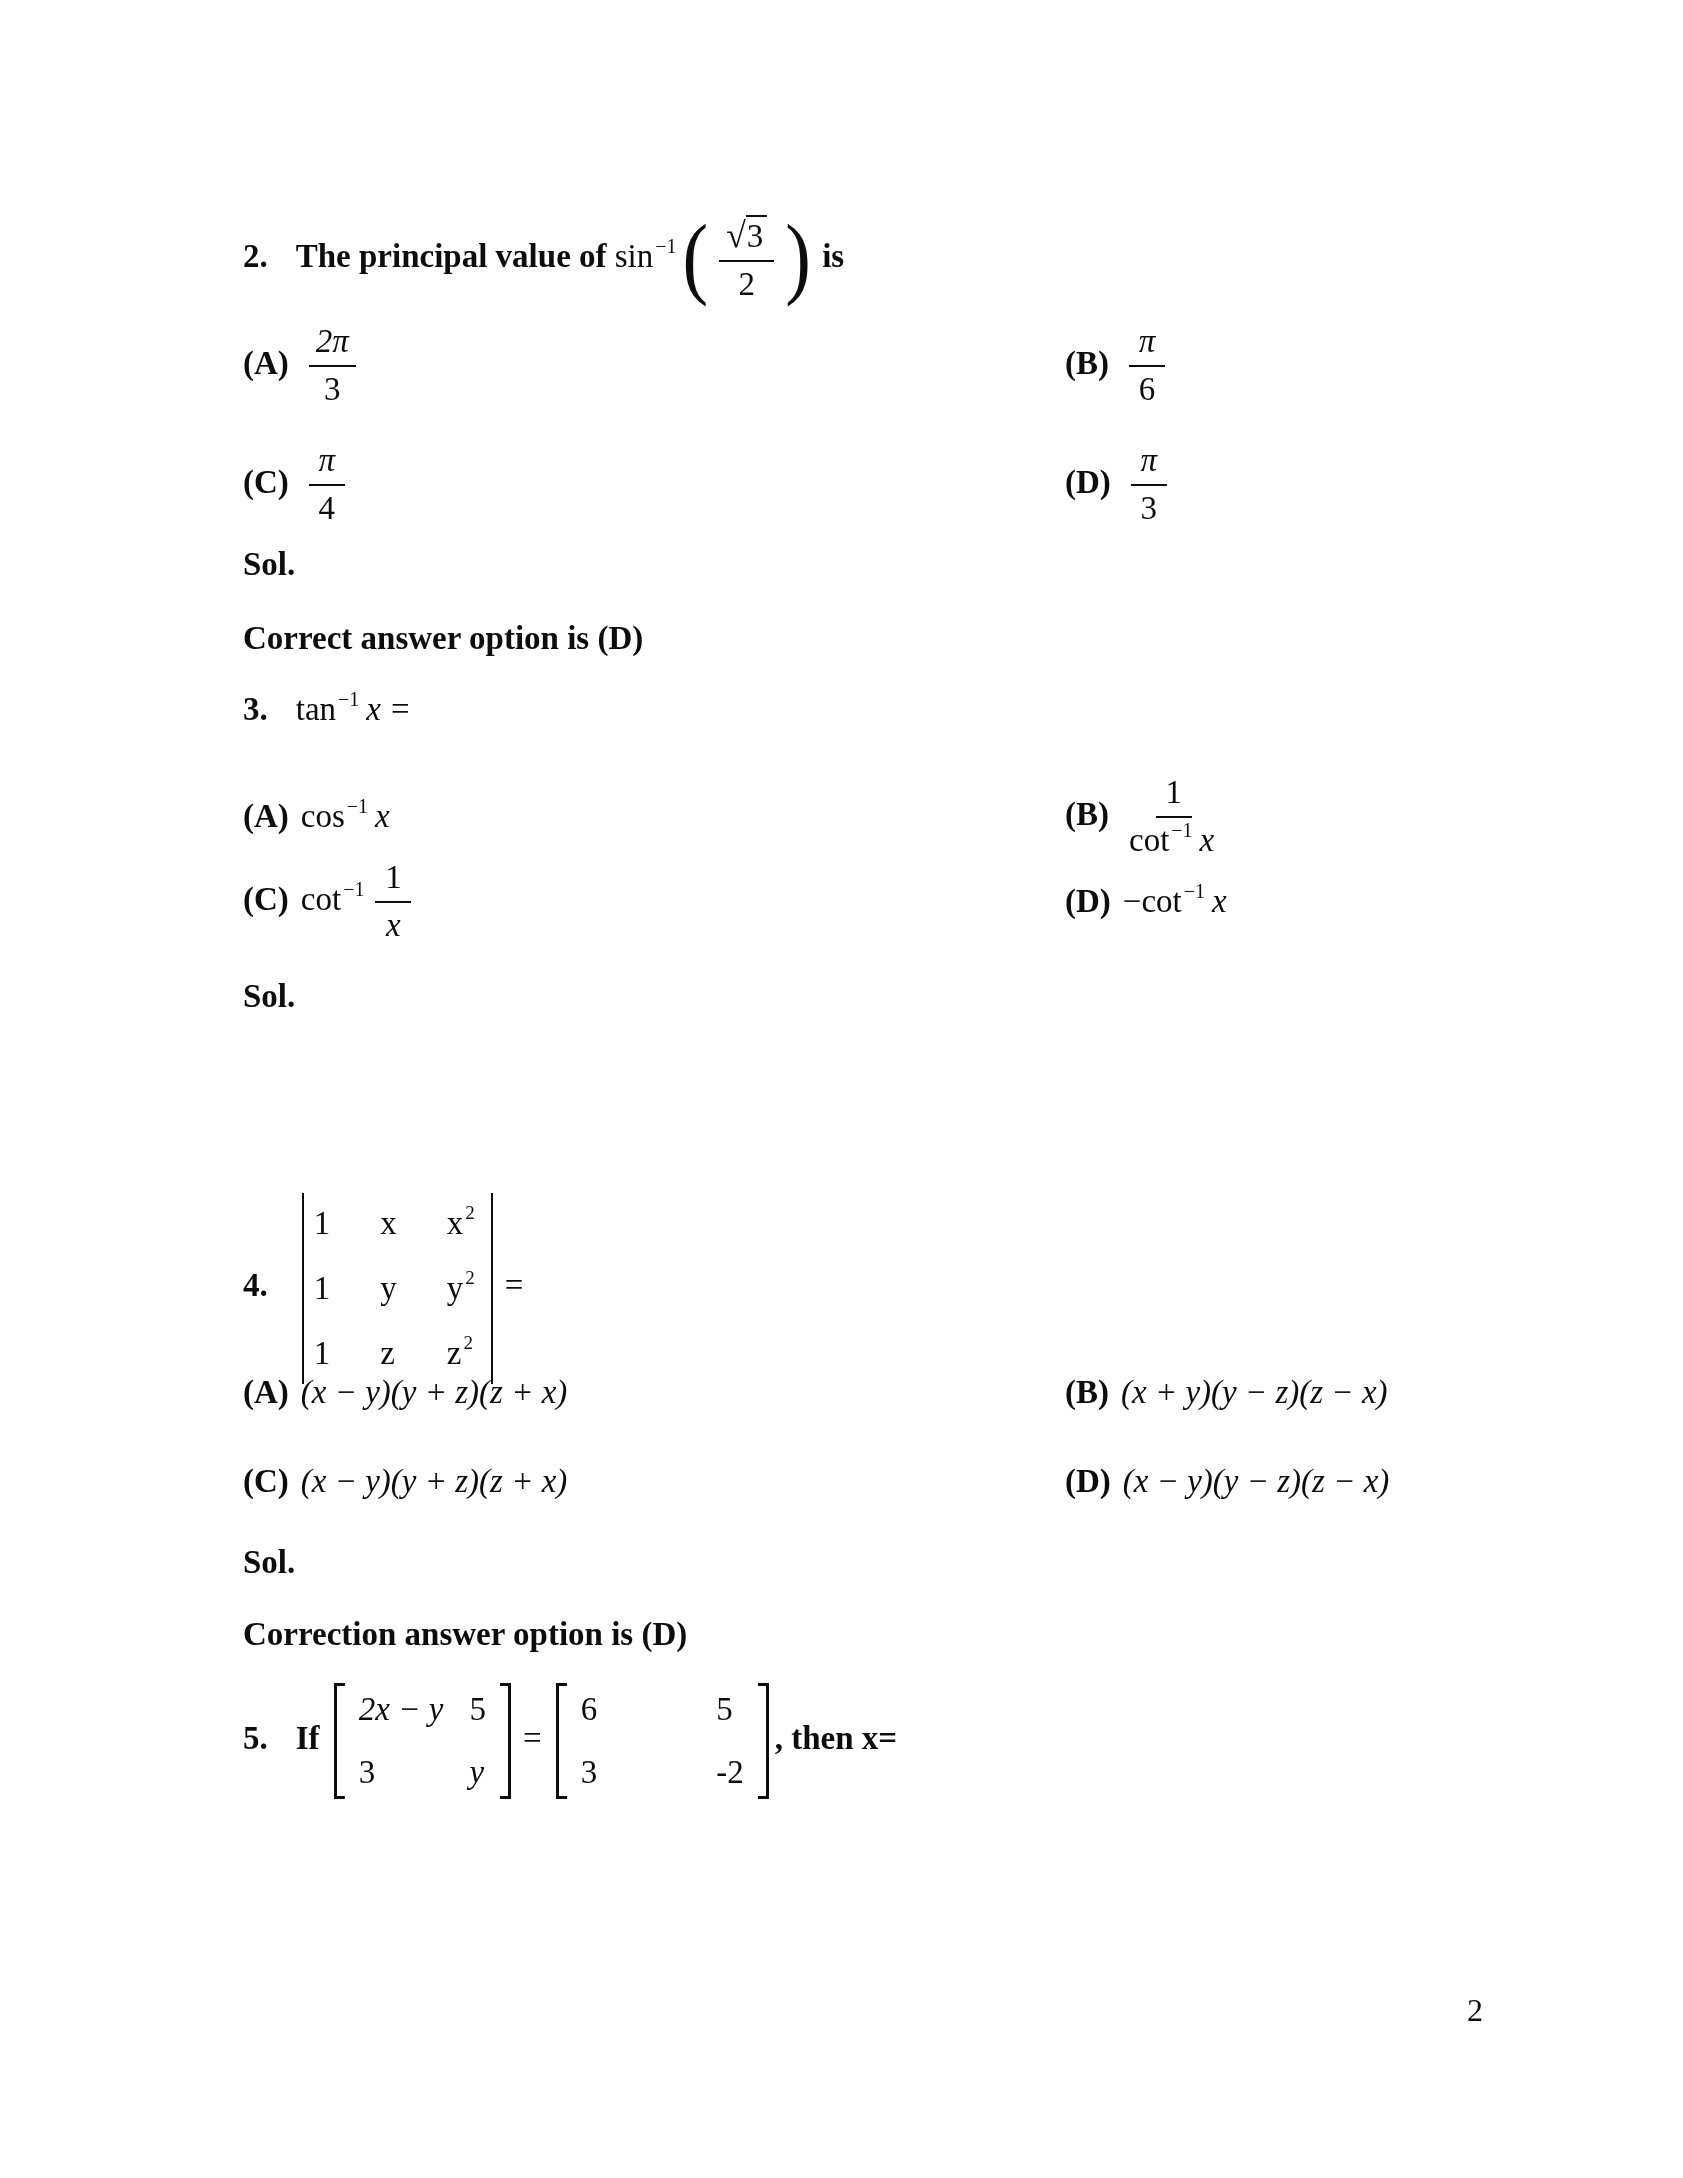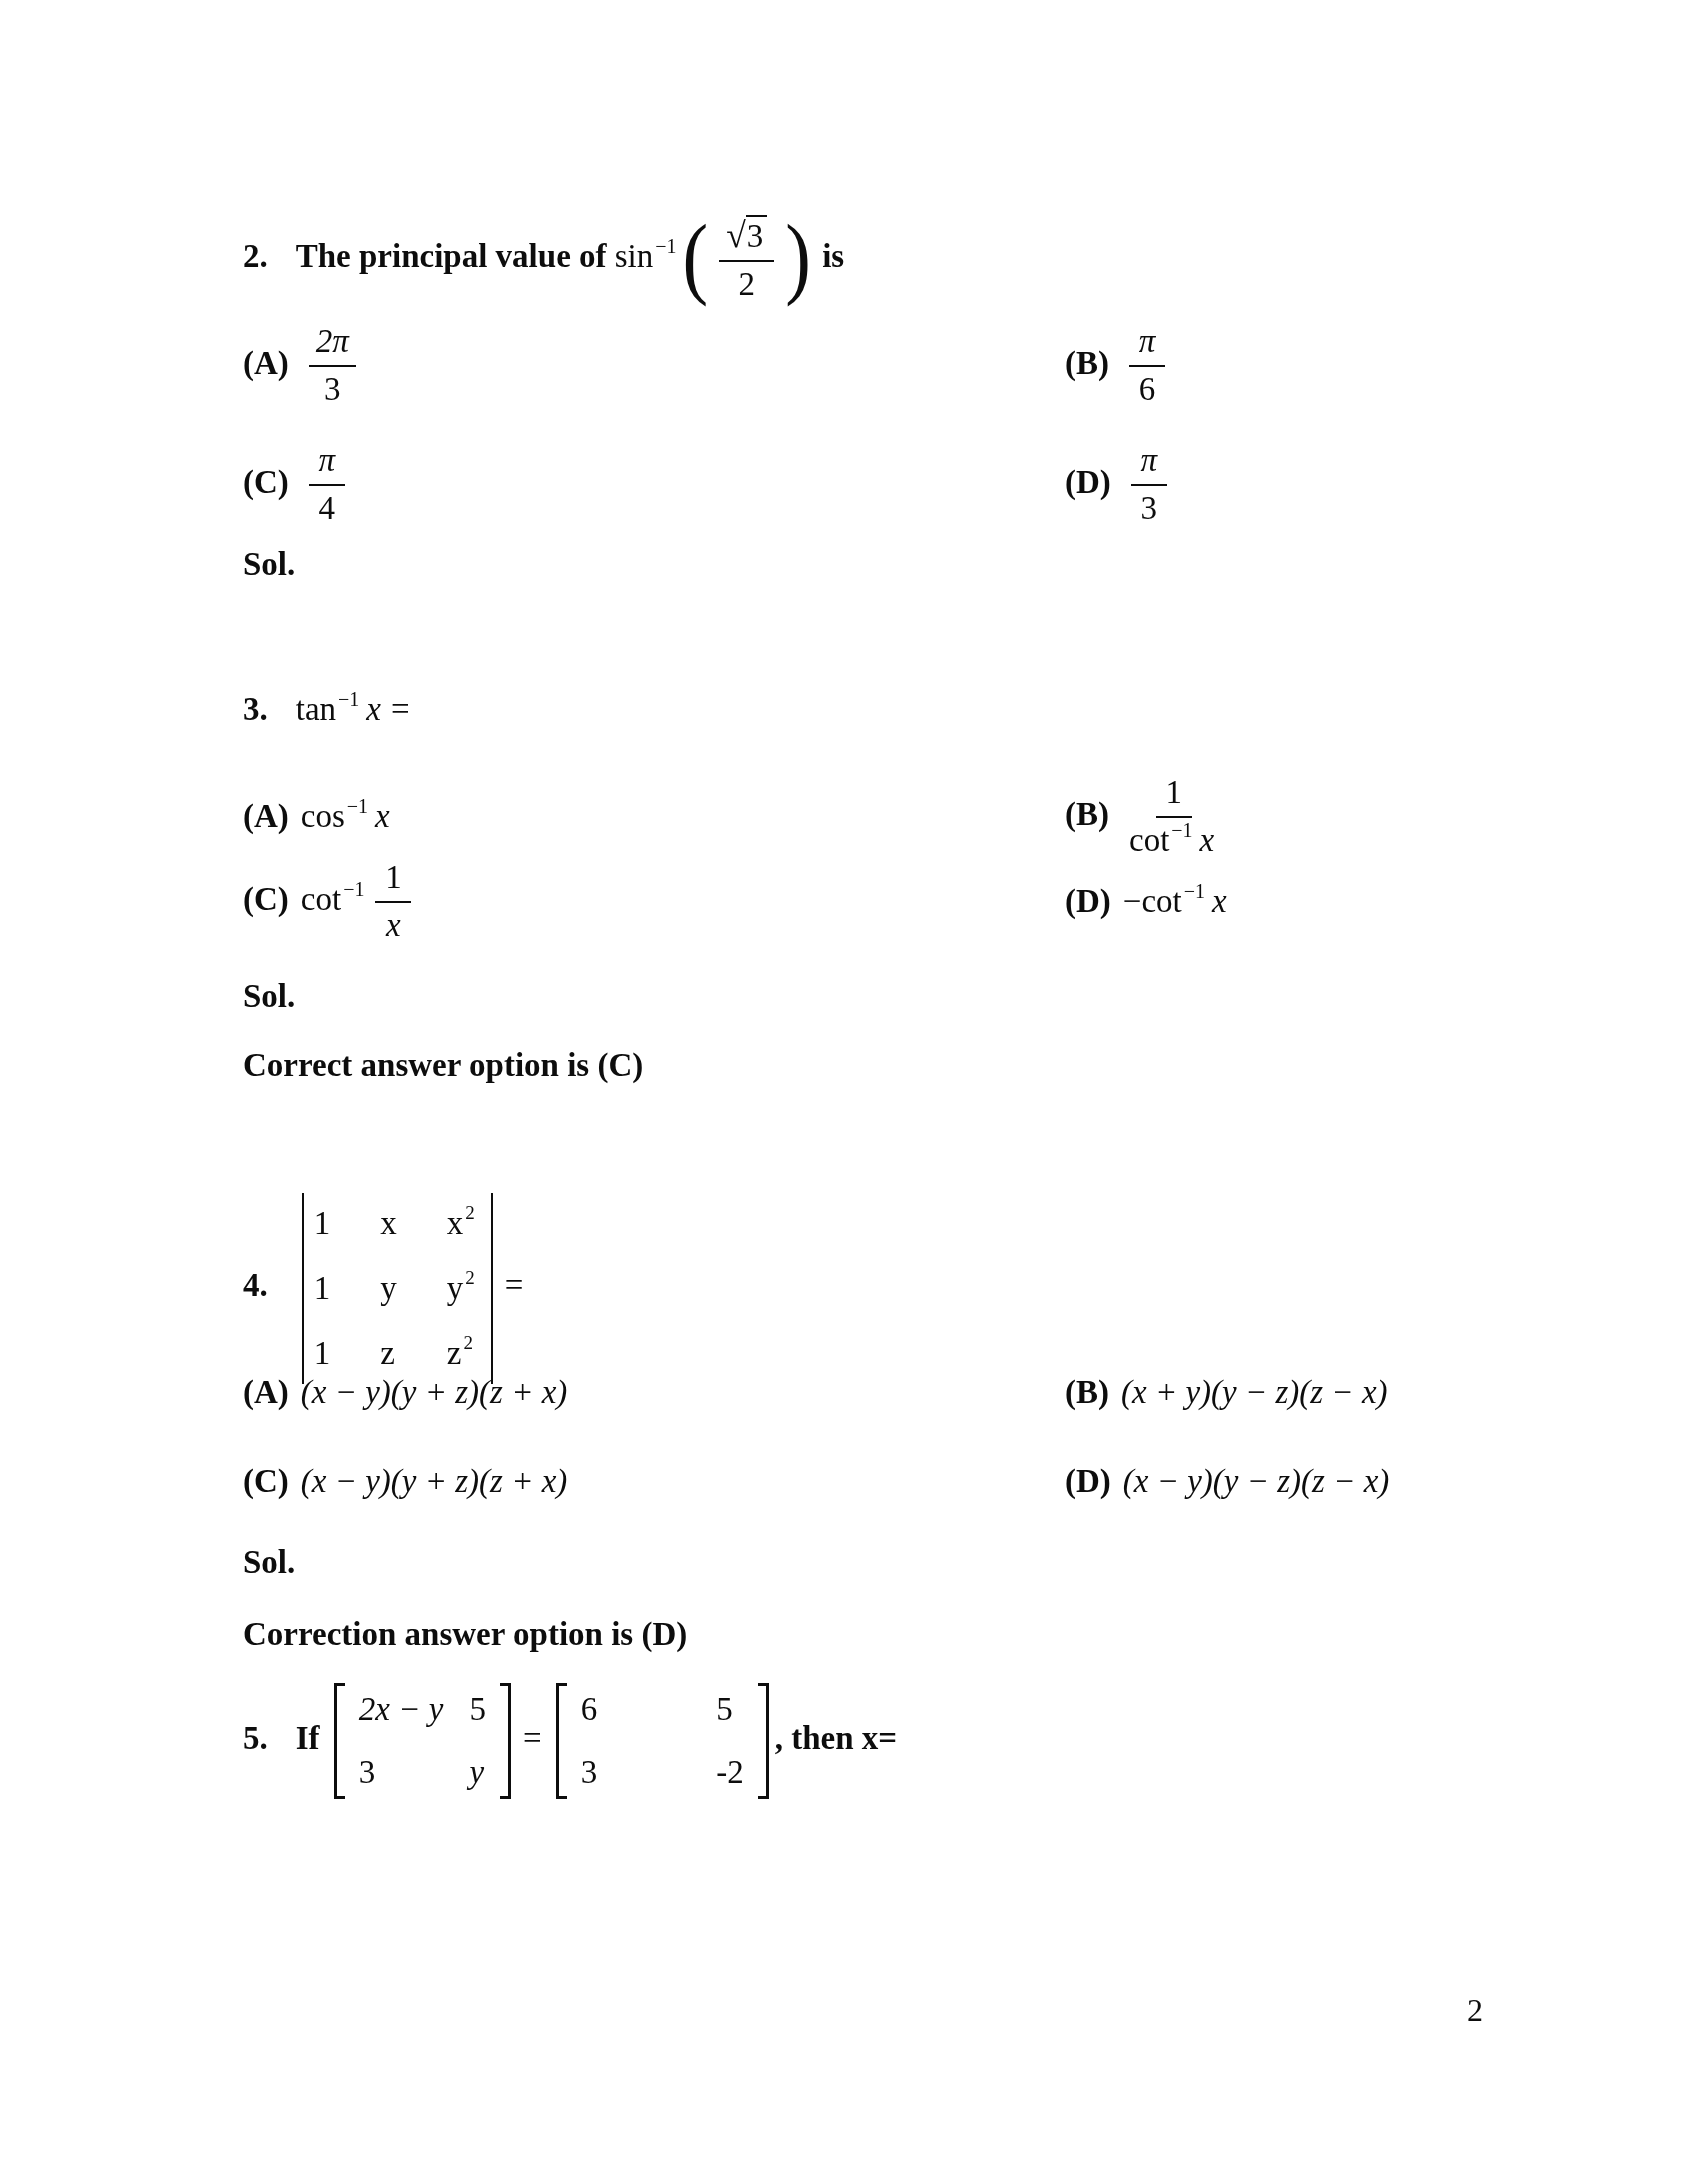--- a/index.html
+++ b/index.html
@@ -121,20 +121,21 @@
         </span>
     </span><span class="or">
       <span class="lab">(D)</span><span class="frac">
           <span class="num it">π</span>
           <span class="den">3</span>
         </span>
     </span>
   </div>
 
   <div class="line b" id="q2-sol">Sol.</div>
+  <div class="line b" id="q2-ans">Correct answer option is (D)</div>
 
   <div class="line" id="q3-line">
     <span class="qn">3.</span><span class="fn">tan</span><span class="sup">−1</span><span class="var">x</span><span class="eq">=</span>
   </div>
 
   <div class="line" id="q3-opt1">
     <span class="ol">
       <span class="lab">(A)</span><span class="fn">cos</span><span class="sup">−1</span><span class="var">x</span>
     </span><span class="or">
       <span class="lab">(B)</span><span class="frac">
@@ -149,21 +150,20 @@
       <span class="lab">(C)</span><span class="fn">cot</span><span class="sup">−1</span><span class="frac">
           <span class="num">1</span>
           <span class="den it">x</span>
         </span>
     </span><span class="or">
       <span class="lab">(D)</span><span>−</span><span class="fn">cot</span><span class="sup">−1</span><span class="var">x</span>
     </span>
   </div>
 
   <div class="line b" id="q3-sol">Sol.</div>
-  <div class="line b" id="q3-ans">Correct answer option is (C)</div>
 
   <div class="line" id="q4-line">
     <span class="qn">4.</span><span class="det">
       <span>1</span>
       <span>x</span>
       <span><span>x</span><span class="sup2">2</span></span>
       <span>1</span>
       <span>y</span>
       <span><span>y</span><span class="sup2">2</span></span>
       <span>1</span>

